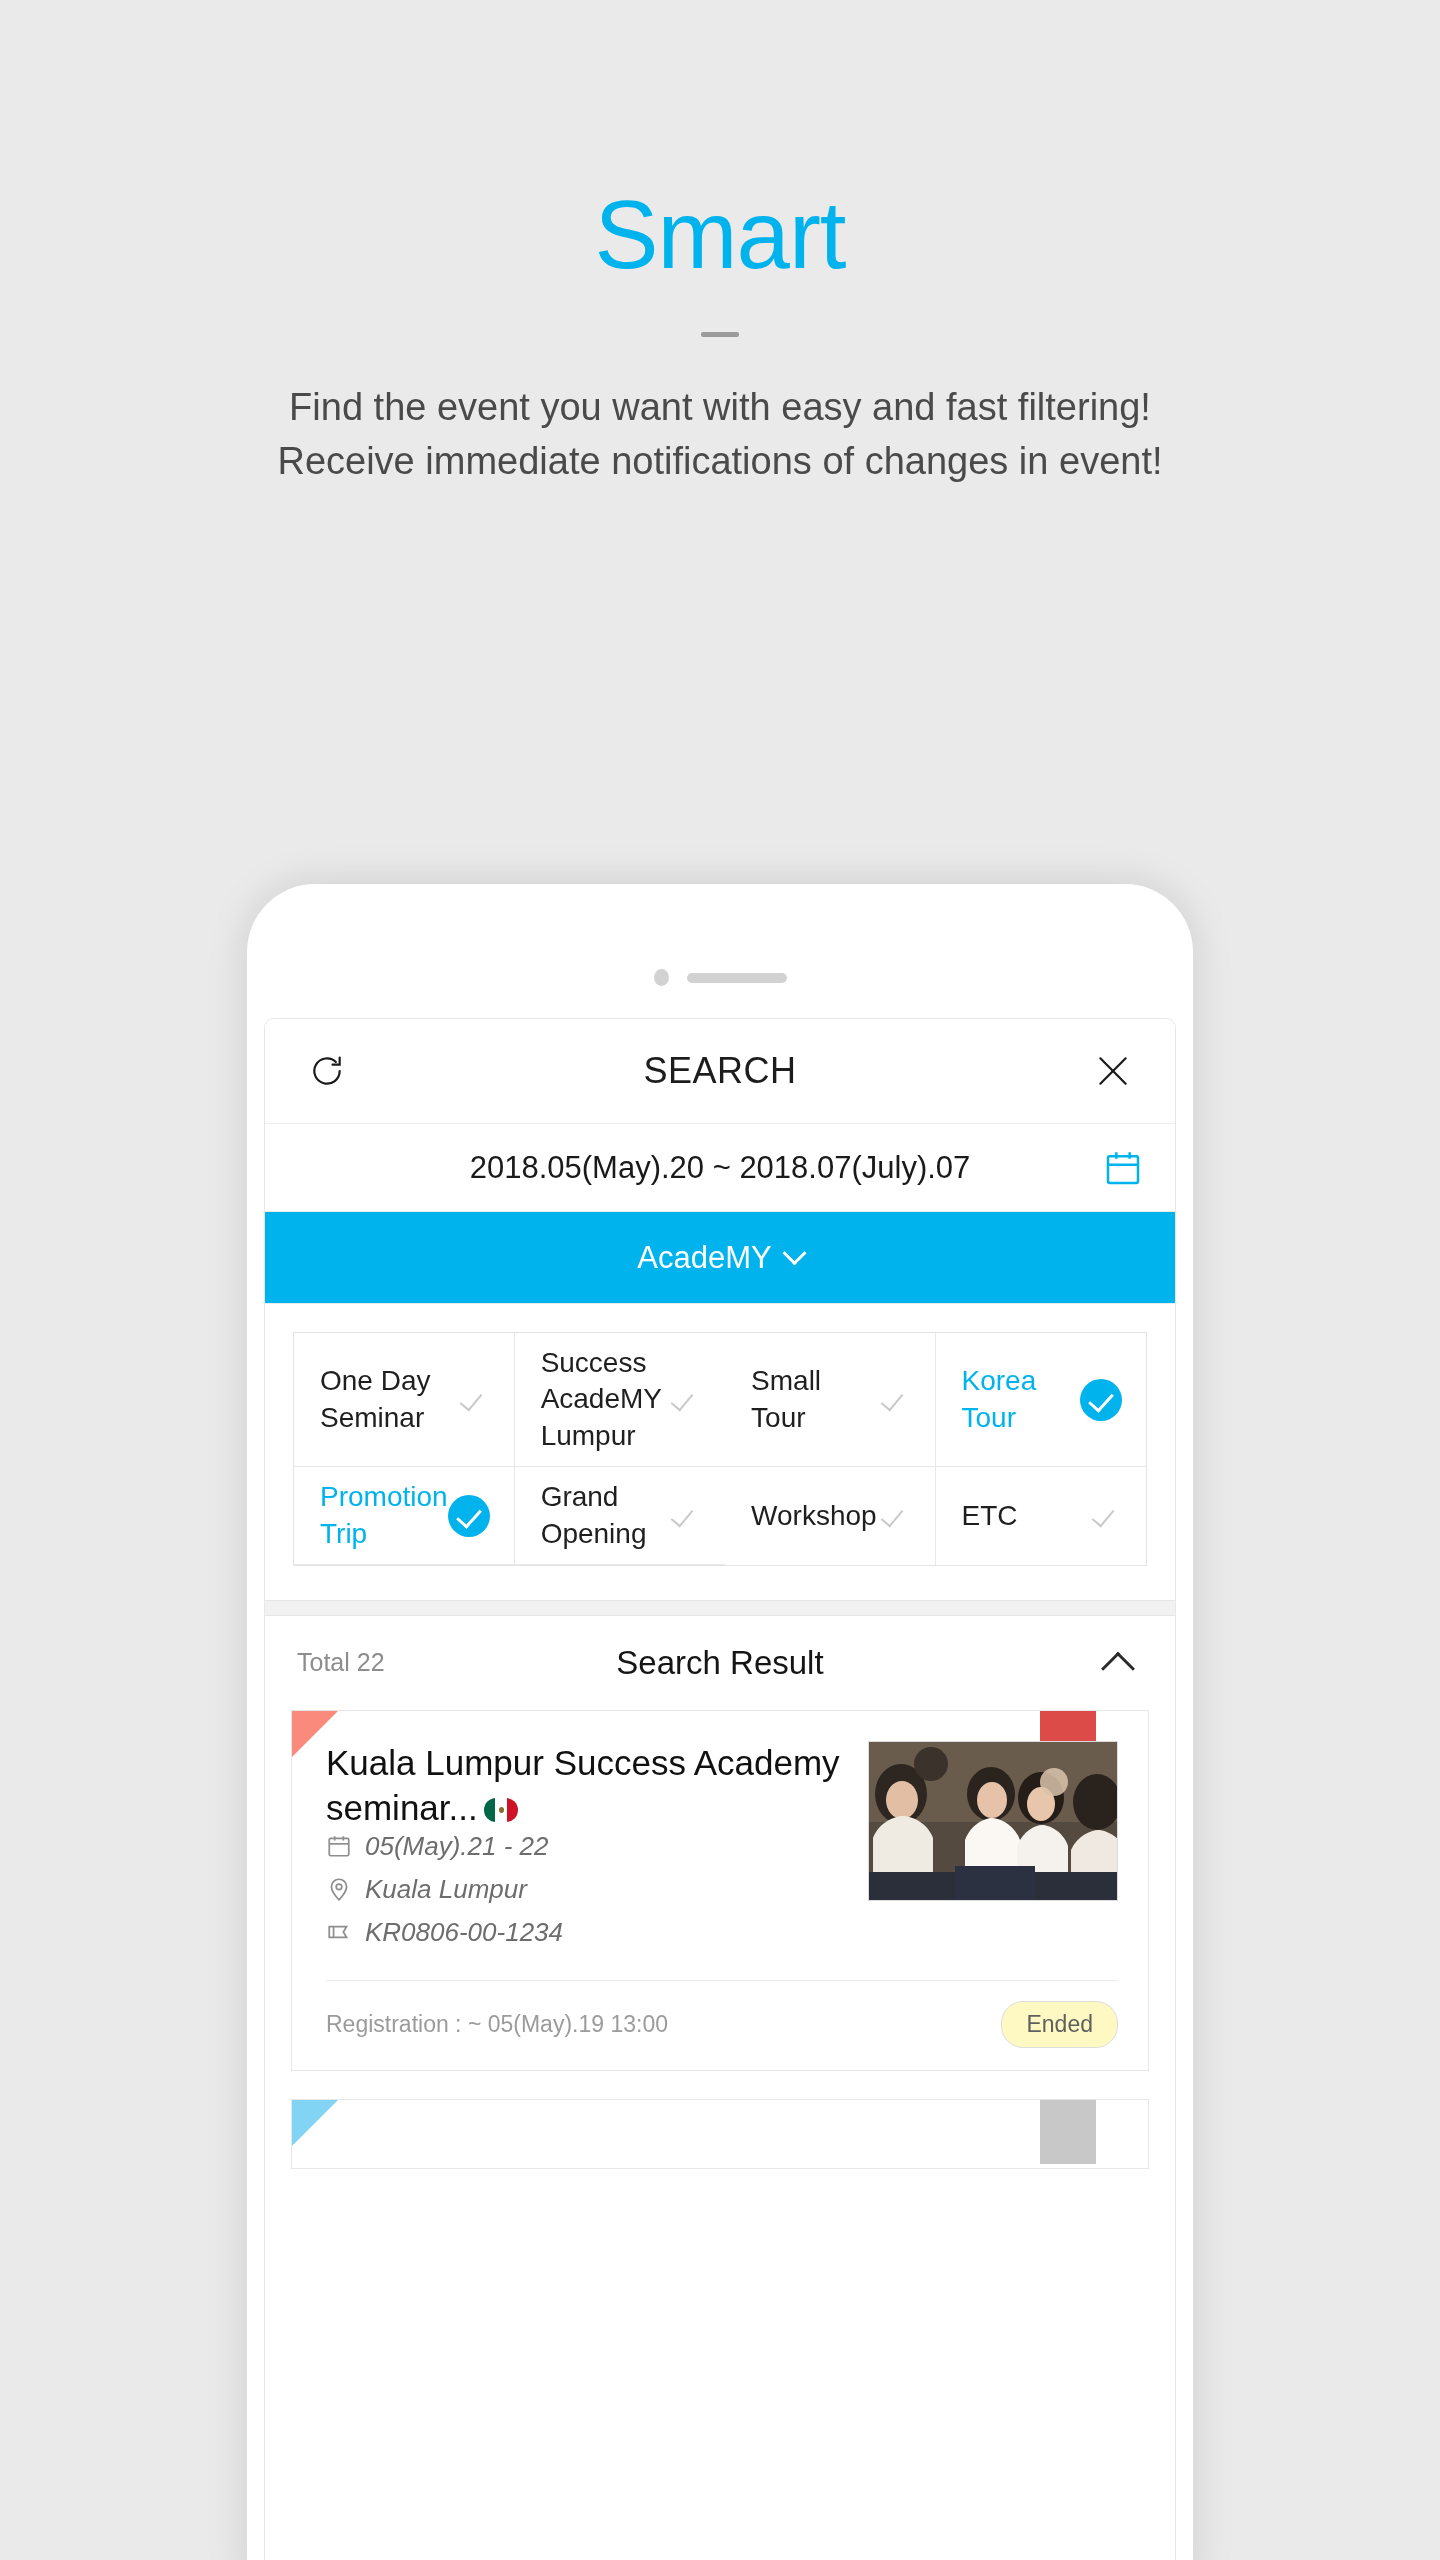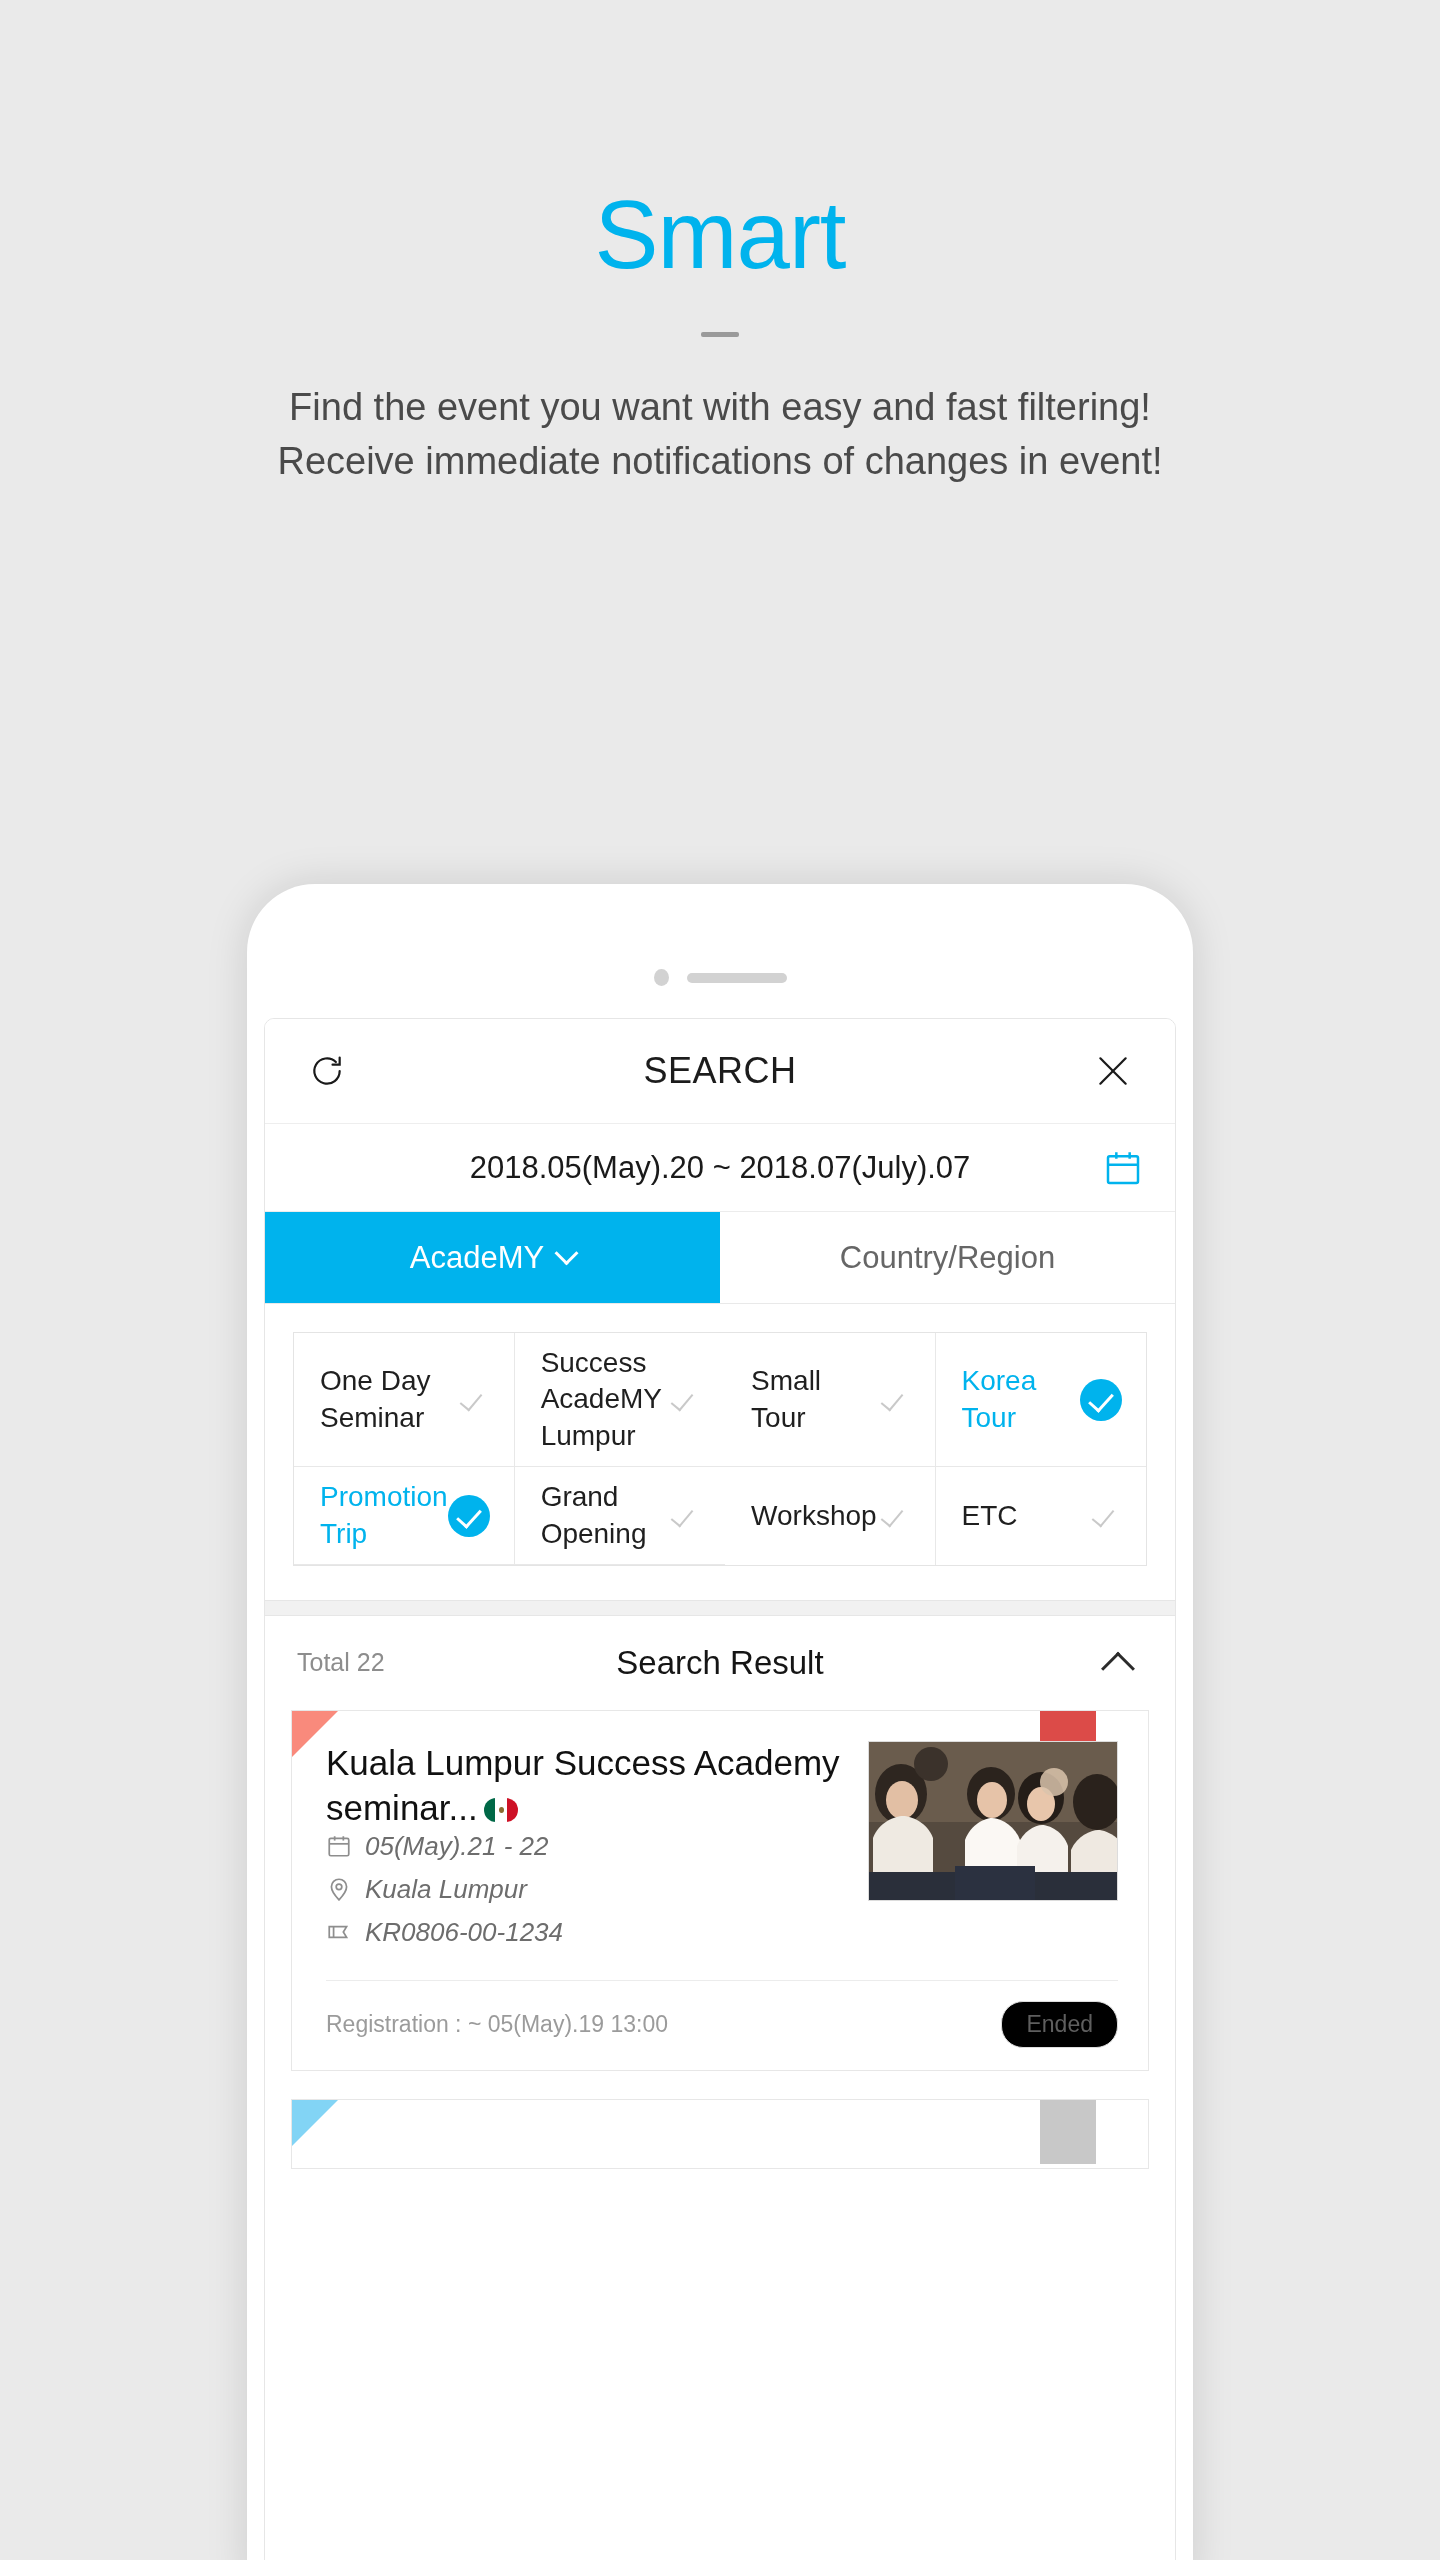--- a/index.html
+++ b/index.html
@@ -350,21 +350,21 @@
   .reg-text {
     font-size: 23px;
     color: #9b9b9b;
   }
   .badge {
     font-size: 23px;
     color: #5f5f5f;
     border: 1px solid #dddddd;
     border-radius: 22px;
     padding: 9px 24px;
-    background: #000000;
+    background: #fef9c3;
   }
   .card.partial {
     height: 70px;
     padding: 0;
     margin-bottom: 0;
   }
 </style>
 </head>
 <body>
 
@@ -408,23 +408,20 @@
           <line x1="8" y1="2.5" x2="8" y2="6.5"></line>
           <line x1="16" y1="2.5" x2="16" y2="6.5"></line>
         </svg>
       </div>
     </div>
 
     <div class="tabs">
       <div class="tab active">
         <span>AcadeMY</span>
         <span class="chev-d"></span>
-      </div>
-      <div class="tab">
-        <span>Country/Region</span>
       </div>
     </div>
 
     <div class="filter-wrap">
       <div class="filter-grid">
 
         <div class="fcell fcell-tall">
           <span class="fcell-label">One Day Seminar</span>
           <span class="tick-off"></span>
         </div>

